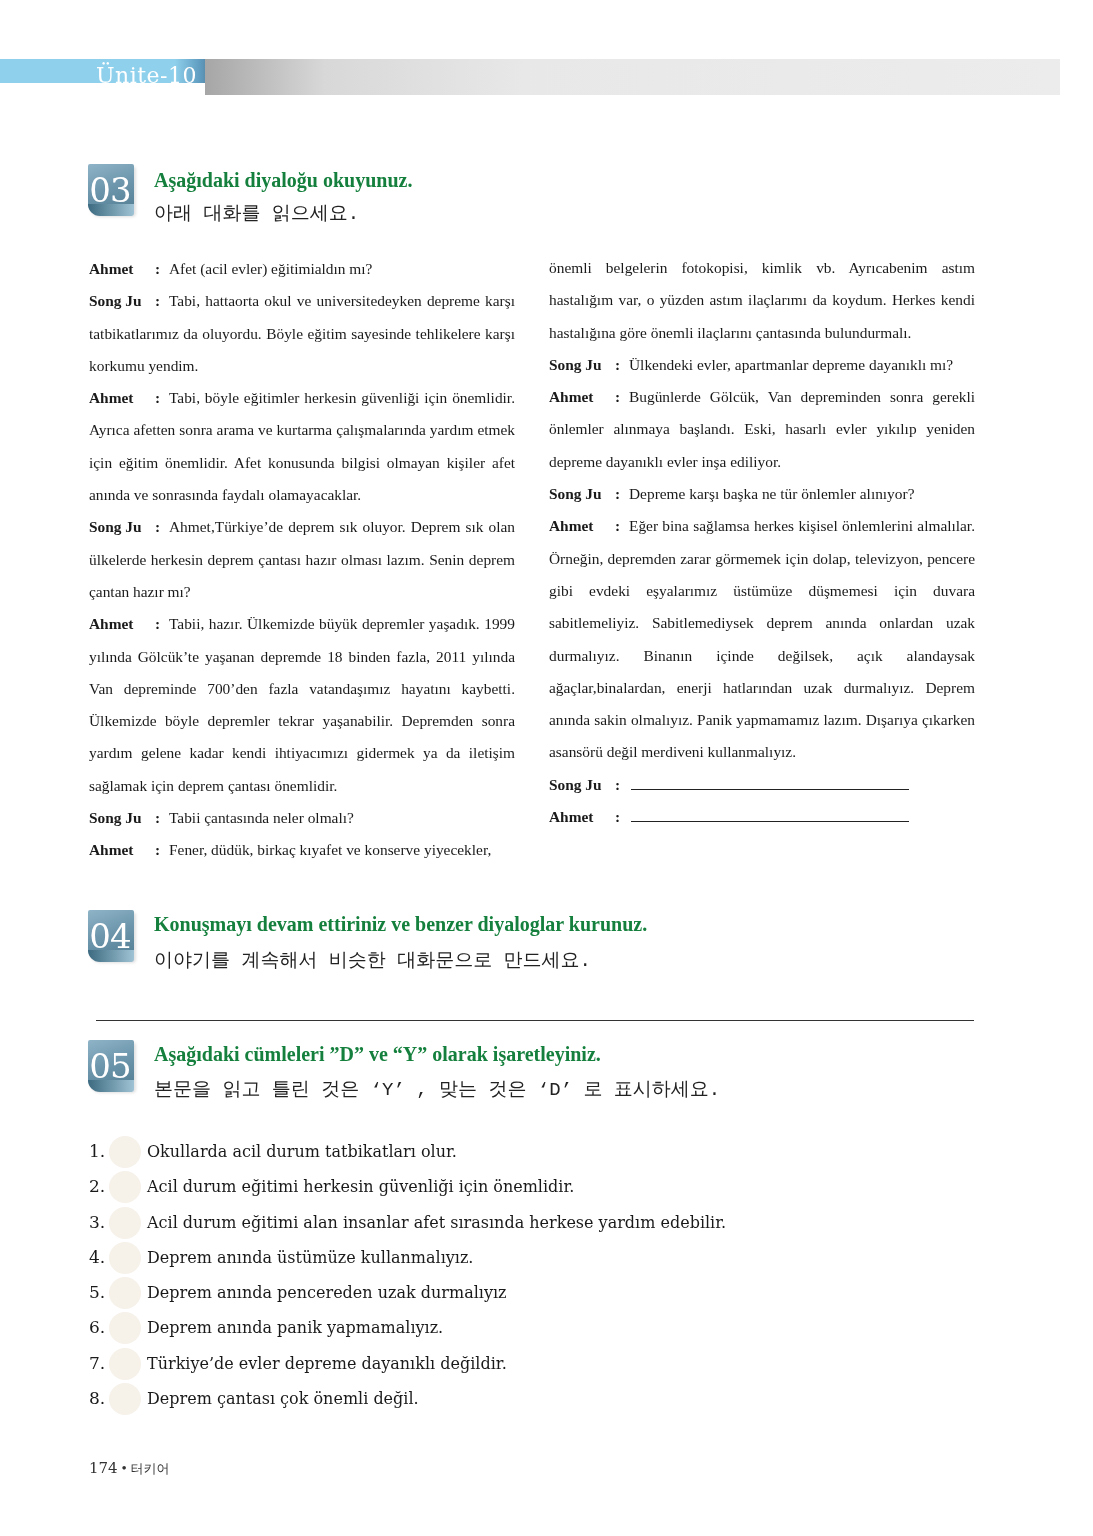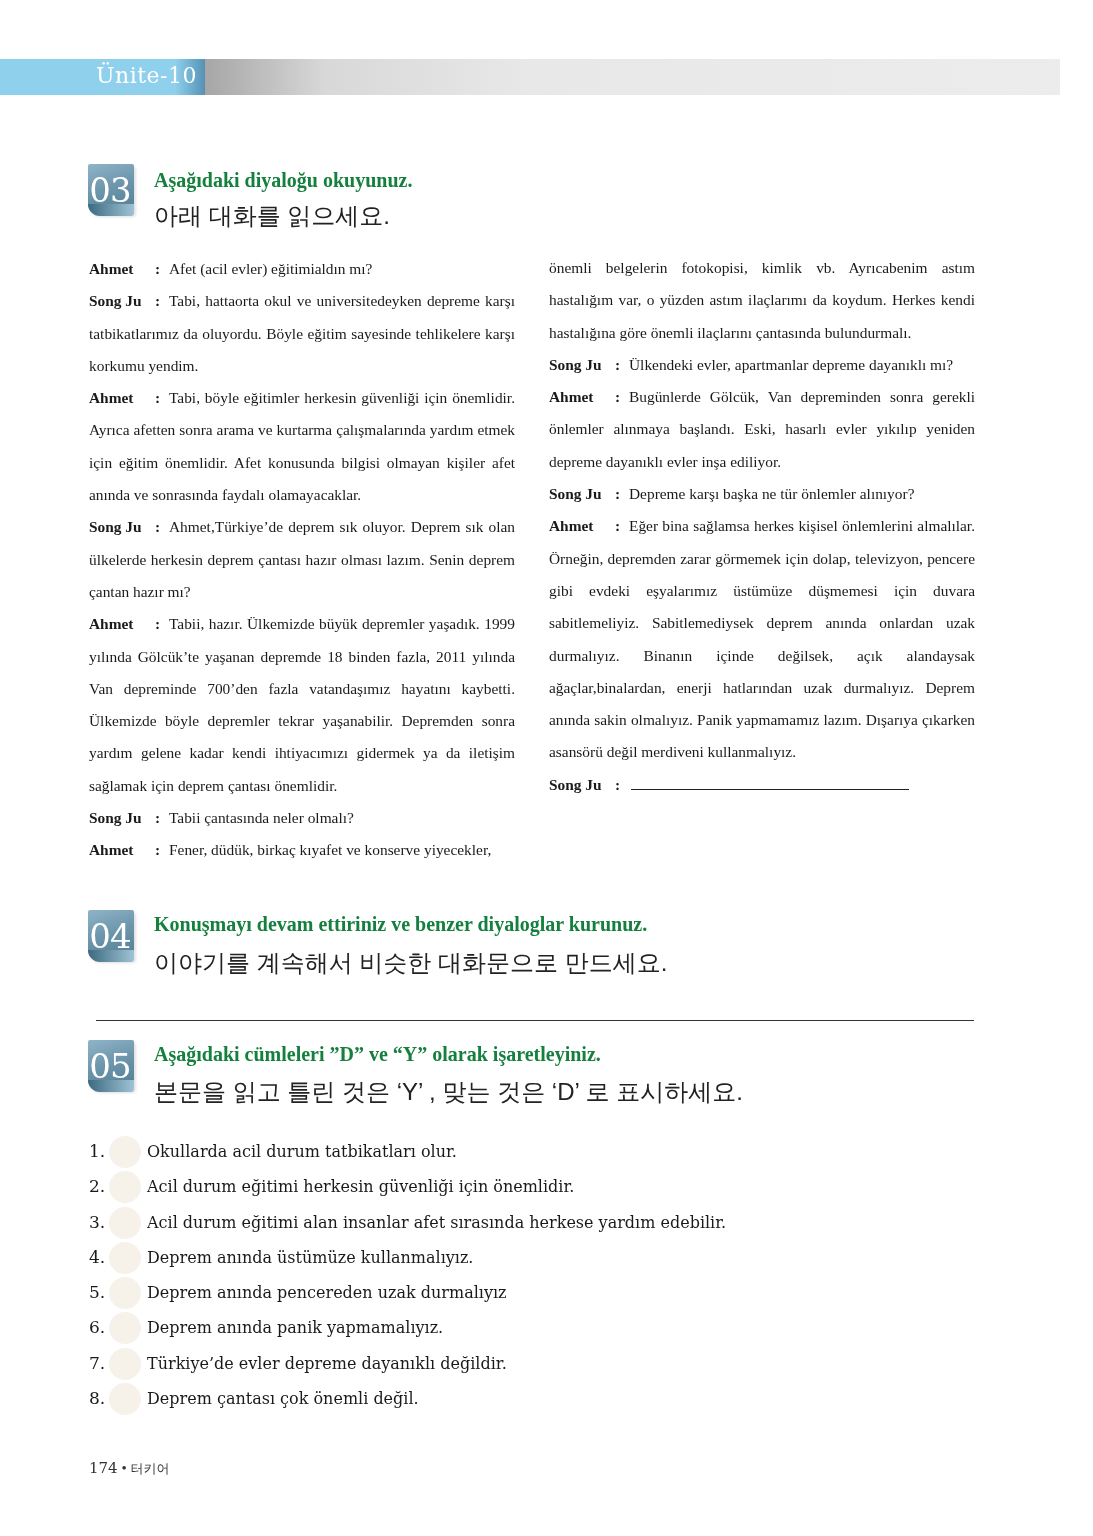--- a/index.html
+++ b/index.html
@@ -2,32 +2,32 @@
 <html><head>
 <meta charset="utf-8">
 <style>
   html, body { margin:0; padding:0; }
   body {
     width:1093px; height:1536px; background:#ffffff; position:relative; overflow:hidden;
     font-family:"Liberation Serif","DejaVu Serif",serif; color:#1a1a1a;
   }
   .unit-bar { position:absolute; left:0; top:59px; width:1060px; height:36px;
     background:linear-gradient(to right,#a6a6a6 0px,#d8d8d8 120px,#e8e8e8 320px,#ececec 100%); left:205px; width:855px; }
-  .unit-tab { position:absolute; left:0; top:59px; width:205px; height:36px;
+  .unit-tab { position:absolute; left:0; top:59px; width:205px; height:24px;
     background:linear-gradient(to right,#8fd0ec 0px,#8fd0ec 175px,#5f9cc0 200px,#5a8fb0 205px); }
   .unit-tab span { position:absolute; left:96px; top:4px; font-size:22px; color:#ffffff; letter-spacing:0.5px; font-family:"DejaVu Serif",serif; }
   .badge { position:absolute; width:52px; height:56px; }
   .badge .flag { position:absolute; left:4px; top:2px; width:46px; height:50px;
     background:linear-gradient(160deg,#8fb4c8 0%,#6e97ad 45%,#4f7b91 100%);
     border-radius:2px 2px 4px 10px; box-shadow:2px 3px 3px rgba(0,0,0,0.12); }
   .badge .curl { position:absolute; left:4px; bottom:2px; width:46px; height:12px;
     background:linear-gradient(90deg,#3c6a80,#9fc3d4); border-radius:0 0 4px 20px; }
   .badge .num { position:absolute; left:0; width:52px; top:8px; text-align:center; color:#fff; font-size:34px; font-family:"DejaVu Serif",serif; letter-spacing:-1px; }
   .sec-title { position:absolute; font-weight:bold; font-size:20px; color:#15803d; }
-  .sec-sub { position:absolute; font-size:24px; color:#222; font-family:Liberation Sans, sans-serif; }
+  .sec-sub { position:absolute; font-size:19px; color:#222; font-family:Liberation Mono, monospace; }
   .col { position:absolute; width:426px; font-size:15.4px; line-height:32.3px; text-align:justify; }
   .col p { margin:0; }
   .spk { font-weight:bold; display:inline-block; width:66px; }
   .colon { font-weight:bold; display:inline-block; width:14px; }
   .blank { display:inline-block; width:278px; border-bottom:1px solid #222; height:18px; vertical-align:baseline; margin-left:2px; }
   .divider { position:absolute; left:96px; top:1020px; width:878px; height:1px; background:#333; }
   .tf-list { position:absolute; left:89px; top:1134px; font-size:19.5px; font-family:"DejaVu Serif",serif; }
   .tf-row { position:relative; height:35.3px; line-height:35px; }
   .tf-row .n { position:absolute; left:0; width:20px; font-size:17px; }
   .tf-row .circ { position:absolute; left:20px; top:2px; width:32px; height:32px; border-radius:50%; background:#f6f1e9; cursor:pointer; }
@@ -62,20 +62,21 @@
   <p><span class="spk">Ahmet</span><span class="colon">:</span><span>Fener, düdük, birkaç kıyafet ve konserve yiyecekler,</span></p>
 </div>
 
 <div class="col" style="left:549px;top:252px;">
   <p>önemli belgelerin fotokopisi, kimlik vb. Ayrıcabenim astım hastalığım var, o yüzden astım ilaçlarımı da koydum. Herkes kendi hastalığına göre önemli ilaçlarını çantasında bulundurmalı.</p>
   <p><span class="spk">Song Ju</span><span class="colon">:</span><span>Ülkendeki evler, apartmanlar depreme dayanıklı mı?</span></p>
   <p><span class="spk">Ahmet</span><span class="colon">:</span><span>Bugünlerde Gölcük, Van depreminden sonra gerekli önlemler alınmaya başlandı. Eski, hasarlı evler yıkılıp yeniden depreme dayanıklı evler inşa ediliyor.</span></p>
   <p><span class="spk">Song Ju</span><span class="colon">:</span><span>Depreme karşı başka ne tür önlemler alınıyor?</span></p>
   <p><span class="spk">Ahmet</span><span class="colon">:</span><span>Eğer bina sağlamsa herkes kişisel önlemlerini almalılar. Örneğin, depremden zarar görmemek için dolap, televizyon, pencere gibi evdeki eşyalarımız üstümüze düşmemesi için duvara sabitlemeliyiz. Sabitlemediysek deprem anında onlardan uzak durmalıyız. Binanın içinde değilsek, açık alandaysak ağaçlar,binalardan, enerji hatlarından uzak durmalıyız. Deprem anında sakin olmalıyız. Panik yapmamamız lazım. Dışarıya çıkarken asansörü değil merdiveni kullanmalıyız.</span></p>
   <p><span class="spk">Song Ju</span><span class="colon">:</span><span class="blank"></span></p>
+  <p><span class="spk">Ahmet</span><span class="colon">:</span><span class="blank"></span></p>
 </div>
 
 <div class="badge" style="left:84px;top:908px;">
   <div class="flag"></div>
   <div class="curl"></div>
   <div class="num">04</div>
 </div>
 <div class="sec-title" style="left:154px;top:913px;">Konuşmayı devam ettiriniz ve benzer diyaloglar kurunuz.</div>
 <div class="sec-sub" style="left:154px;top:947px;">이야기를 계속해서 비슷한 대화문으로 만드세요.</div>
 

